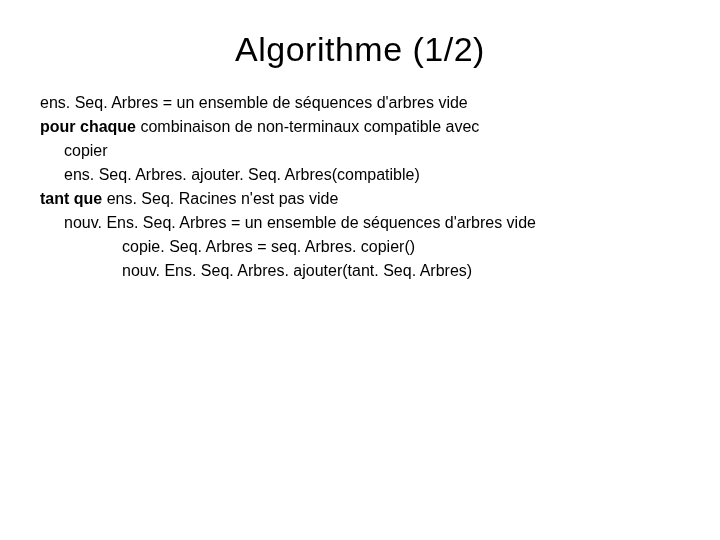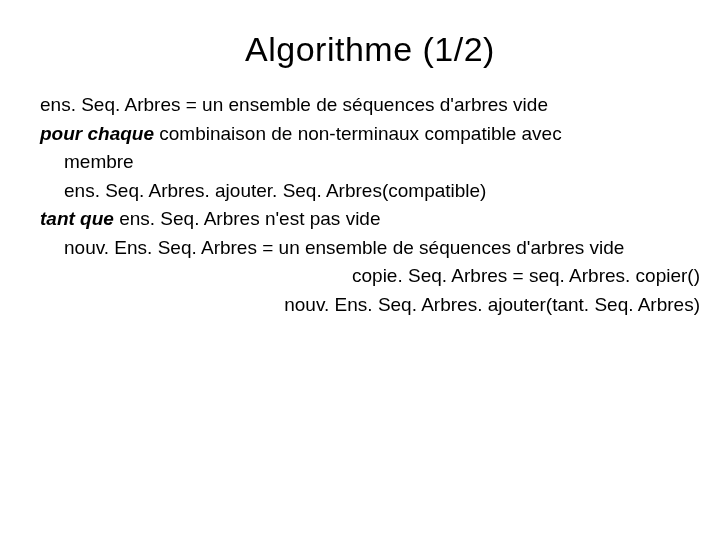--- a/index.html
+++ b/index.html
@@ -8,49 +8,49 @@
     width: 720px;
     height: 540px;
     background: #ffffff;
     font-family: Verdana, Geneva, sans-serif;
     color: #000000;
   }
   .slide {
     width: 720px;
     height: 400px;
     box-sizing: border-box;
-    padding: 30px 20px 20px 40px;
+    padding: 30px 40px 20px 40px;
   }
   .title {
     font-size: 34px;
     text-align: center;
     margin-bottom: 22px;
     font-weight: normal;
     letter-spacing: 0.5px;
   }
   .body {
-    font-size: 19px;
+    font-size: 16px;
     line-height: 1.5;
     margin-top: 20px;
   }
   .line { }
   .i0 { padding-left: 0px; }
   .i1 { padding-left: 24px; }
   .i2 { padding-left: 56px; }
-  .i3 { padding-left: 82px; text-align: right; }
-  .bold { font-weight: bold; font-style: italic; }
+  .i3 { padding-left: 82px; }
+  .bold { font-weight: bold; }
 </style>
 </head>
 <body>
 
 <div class="slide">
   <div class="title">Algorithme (1/2)</div>
   <div class="body" id="body">
       <div class="line i0"><span>ens. Seq. Arbres = un ensemble de séquences d'arbres vide</span></div>
       <div class="line i0"><span class="bold">pour chaque</span><span> combinaison de non-terminaux compatible avec</span></div>
-      <div class="line i1"><span>membre</span></div>
+      <div class="line i1"><span>copier</span></div>
       <div class="line i1"><span>ens. Seq. Arbres. ajouter. Seq. Arbres(compatible)</span></div>
-      <div class="line i0"><span class="bold">tant que</span><span> ens. Seq. Arbres n'est pas vide</span></div>
+      <div class="line i0"><span class="bold">tant que</span><span> ens. Seq. Racines n'est pas vide</span></div>
       <div class="line i1"><span>nouv. Ens. Seq. Arbres = un ensemble de séquences d'arbres vide</span></div>
       <div class="line i3"><span>copie. Seq. Arbres = seq. Arbres. copier()</span></div>
       <div class="line i3"><span>nouv. Ens. Seq. Arbres. ajouter(tant. Seq. Arbres)</span></div>
     </div>
 </div>
 
 </body></html>

